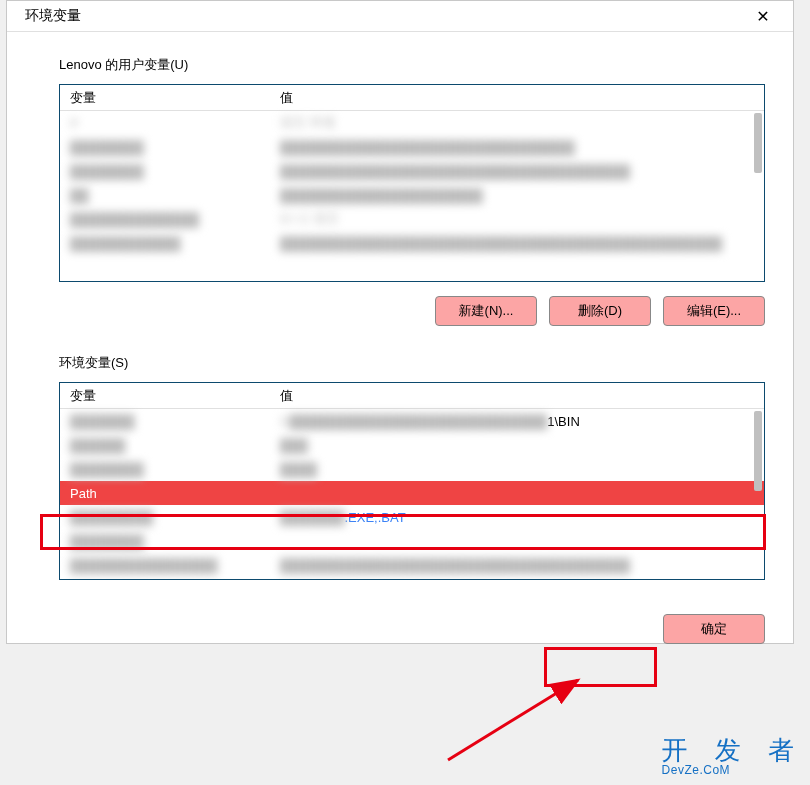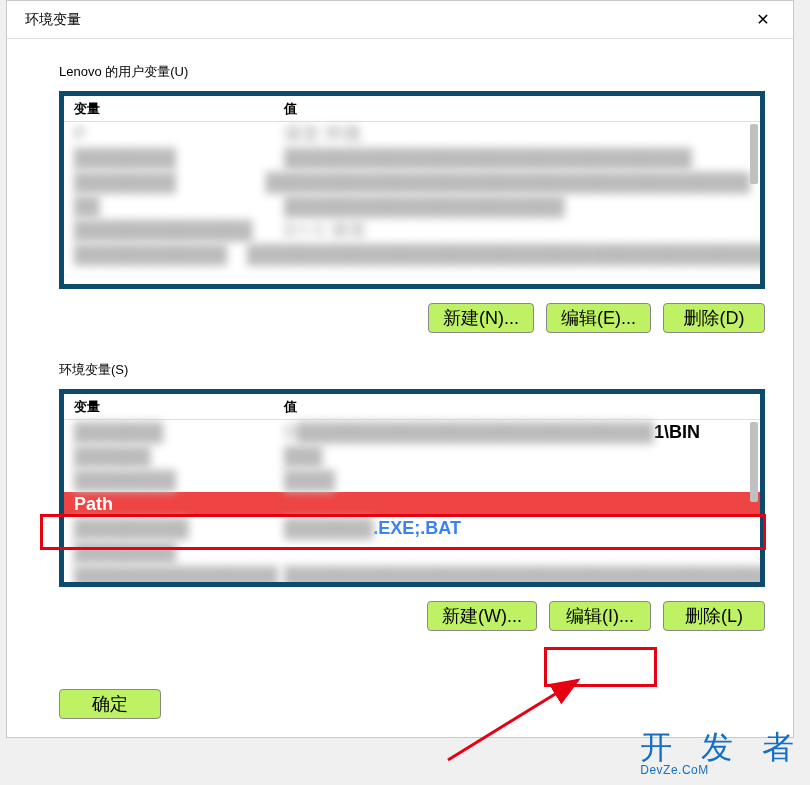--- a/index.html
+++ b/index.html
@@ -9,21 +9,21 @@
       width: 810px;
       height: 785px;
       position: relative;
       overflow: hidden;
     }
     .dialog {
       position: absolute;
       left: 6px;
       top: 0;
       width: 788px;
-      height: 738px;
+      height: 644px;
       background: #ffffff;
       border: 1px solid #c8c8c8;
       display: flex;
       flex-direction: column;
     }
     .titlebar {
       height: 38px;
       display: flex;
       align-items: center;
       justify-content: space-between;
@@ -51,46 +51,45 @@
       display: flex;
       flex-direction: column;
       margin-left: 24px;
     }
     .section-label {
       font-size: 13px;
       color: #000;
       margin-bottom: 10px;
     }
     .list-box {
-      border: 5px solid #0c4a6e;
+      border: 1px solid #0c4a6e;
       background: #fff;
       height: 198px;
       margin-bottom: 14px;
       position: relative;
       overflow: hidden;
-      font-weight: bold;
     }
     .list-header {
       display: flex;
       height: 26px;
       background: #fff;
       border-bottom: 1px solid #e0e0e0;
       font-size: 13px;
       color: #000;
     }
     .col-var { width: 210px; padding: 4px 10px; display:flex; align-items:center;}
     .col-val { flex: 1; padding: 4px 10px; display:flex; align-items:center;}
     .list-body {
       position: relative;
       height: 170px;
     }
     .list-row {
       display: flex;
       height: 24px;
-      font-size: 18px;
+      font-size: 13px;
       color: #000;
       align-items: center;
     }
     .list-row.selected {
       background: #ef4444;
       color: #fff;
     }
     .blur {
       filter: blur(4px);
       color: #bbb;
@@ -108,31 +107,32 @@
     .button-row {
       display: flex;
       justify-content: flex-end;
       gap: 12px;
       margin-bottom: 28px;
     }
     .btn {
       min-width: 102px;
       height: 30px;
       border: 1px solid #888;
-      background: #bef264;
-      font-size: 18px;
+      background: #fca5a5;
+      font-size: 13px;
       border-radius: 4px;
       cursor: pointer;
       display: flex;
       align-items: center;
       justify-content: center;
       padding: 0 14px;
     }
     .bottom-buttons {
       display: flex;
+      justify-content: flex-end;
       gap: 12px;
       margin-top: auto;
       padding-top: 20px;
     }
     .red-highlight-row {
       position: absolute;
       left: 40px;
       top: 514px;
       width: 726px;
       height: 36px;
@@ -158,21 +158,21 @@
     }
     .watermark {
       position: absolute;
       right: 6px;
       bottom: 8px;
       text-align: left;
       line-height: 1.05;
       pointer-events: none;
     }
     .watermark .cn {
-      font-size: 32px;
+      font-size: 26px;
       color: #1570c4;
       letter-spacing: 10px;
       font-weight: 500;
     }
     .watermark .en {
       font-size: 12px;
       color: #1570c4;
       font-family: "Arial", sans-serif;
       letter-spacing: 0.5px;
     }
@@ -228,22 +228,22 @@
           </div>
         <div class="list-row">
             <div class="col-var blur">████████████</div>
             <div class="col-val blur">████████████████████████████████████████████████</div>
           </div>
       </div>
       <div class="scrollbar-stub"></div>
     </div>
     <div class="button-row">
       <div class="btn">新建(N)...</div>
+      <div class="btn">删除(D)</div>
       <div class="btn">编辑(E)...</div>
-      <div class="btn">删除(D)</div>
     </div>
 
     <div class="section-label">环境变量(S)</div>
     <div class="list-box sys-box">
       <div class="list-header">
         <div class="col-var">变量</div>
         <div class="col-val">值</div>
       </div>
       <div class="list-body">
         <div class="list-row">
@@ -275,25 +275,20 @@
             <div class="col-var blur">████████</div>
             <div class="col-val blur"></div>
           </div>
         <div class="list-row">
             <div class="col-var blur">████████████████</div>
             <div class="col-val blur">██████████████████████████████████████</div>
           </div>
         <div class="truncated-row">tFIF         Intel64 Family 6 Model 158 Stepping 10, GenuineIntel</div>
       </div>
       <div class="scrollbar-stub" style="top:28px;height:80px"></div>
-    </div>
-    <div class="button-row" style="margin-bottom:12px">
-      <div class="btn">新建(W)...</div>
-      <div class="btn">编辑(I)...</div>
-      <div class="btn">删除(L)</div>
     </div>
 
     <div class="bottom-buttons">
       <div class="btn">确定</div>
     </div>
 
   </div>
 </div>
 
 <div class="red-highlight-row"></div>

